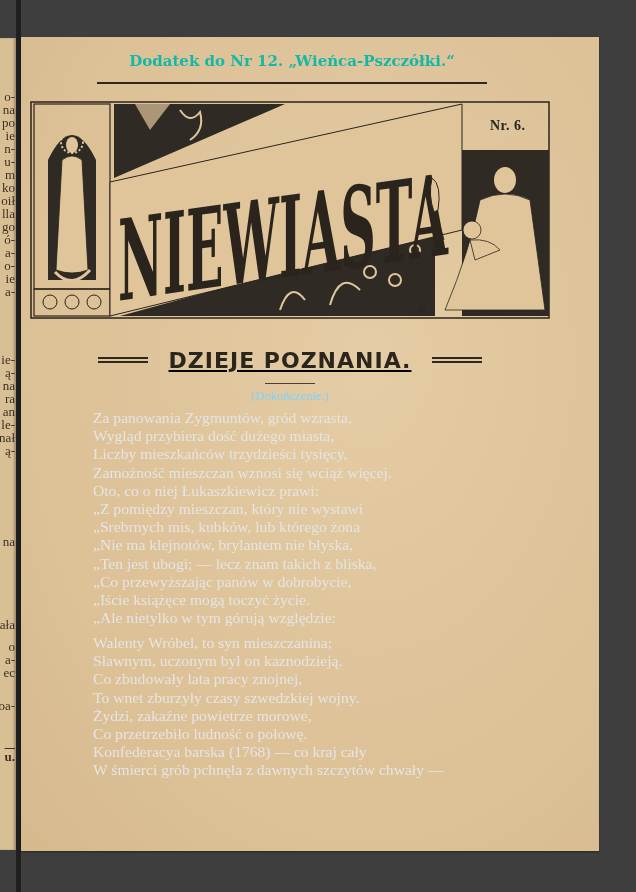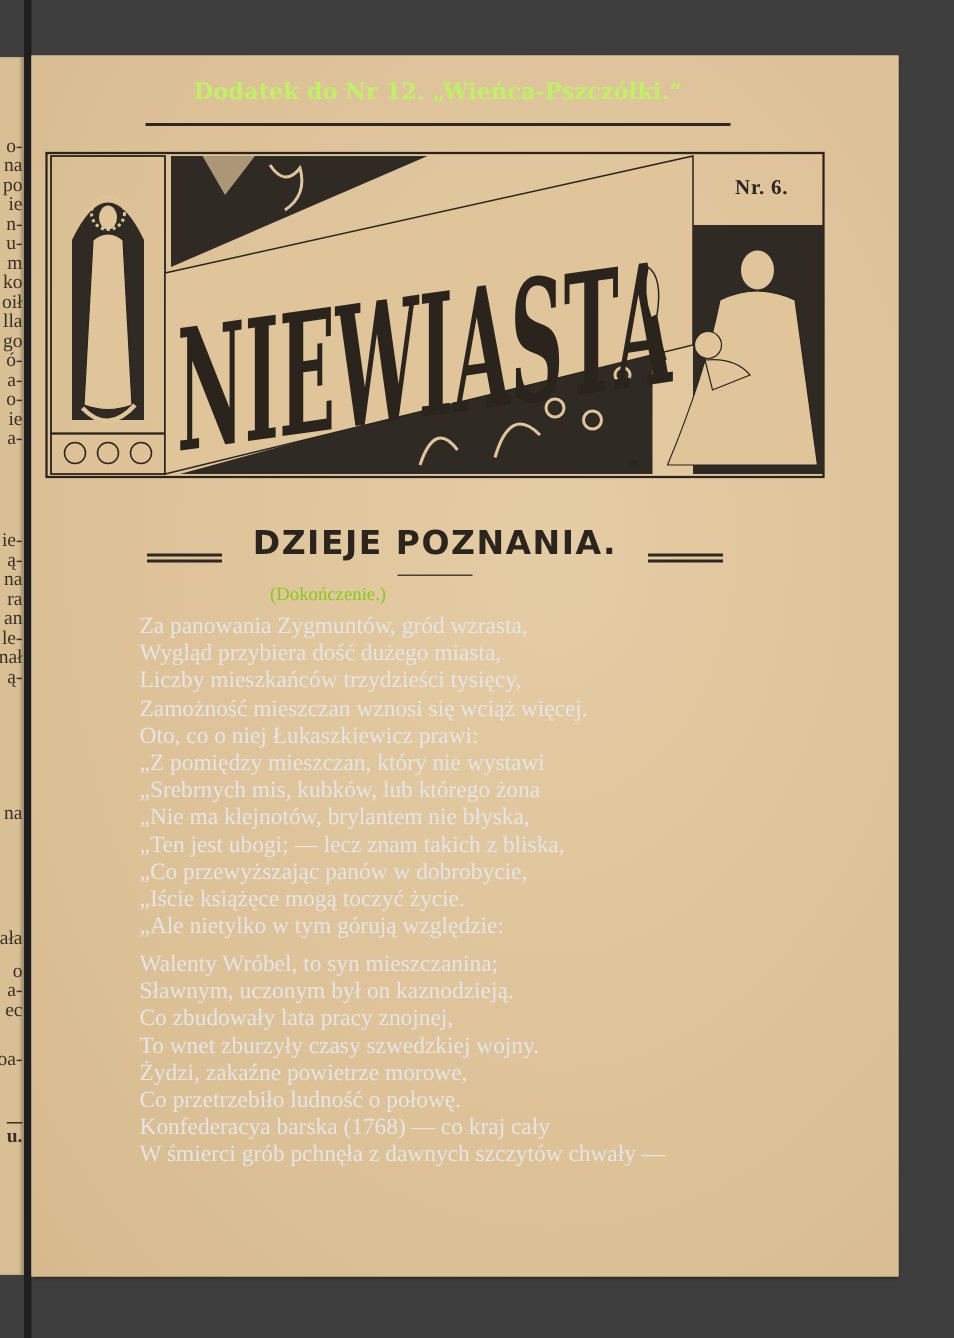--- a/index.html
+++ b/index.html
@@ -22,46 +22,46 @@
     text-align:right; white-space:nowrap;
   }
   .page {
     position:absolute; left:21px; top:37px; width:578px; height:814px;
     background:#e0c59b;
     background-image: radial-gradient(ellipse at 60% 40%, #e4cca4 0%, #dcc096 70%, #d6b98d 100%);
     box-shadow: 0 1px 2px rgba(0,0,0,0.4);
   }
   .header-line {
     position:absolute; left:97px; top:52px; width:390px; text-align:center;
-    font-family:"DejaVu Serif",serif; font-weight:bold; font-size:15px; color:#bef264;
+    font-family:"DejaVu Serif",serif; font-weight:bold; font-size:15px; color:#14b8a6;
   }
   .header-rule { position:absolute; left:97px; top:82px; width:390px; height:2px; background:#2e2820; }
 
   .masthead {
     position:absolute; left:30px; top:100px; width:520px; height:220px;
   }
   .masthead svg { position:absolute; left:0; top:0; }
   .issue-no {
     position:absolute; left:490px; top:118px; font-family:Liberation Serif, serif;
     font-weight:bold; font-size:14px; color:#2a2520; letter-spacing:0.5px;
   }
 
   .title-row {
     position:absolute; left:98px; top:345px; width:384px; height:30px;
-    display:flex; align-items:flex-end; justify-content:space-between;
+    display:flex; align-items:center; justify-content:space-between;text-decoration:underline;
   }
   .dbl-rule { width:50px; height:6px; border-top:2px solid #2e2820; border-bottom:2px solid #2e2820; box-sizing:border-box; }
   .title {
     font-family:"DejaVu Sans",sans-serif; font-weight:bold; font-size:22px; color:#2b251e;
     letter-spacing:1px;
   }
   .sub-rule { position:absolute; left:265px; top:383px; width:50px; height:1px; background:#4a4035; }
   .subtitle {
-    position:absolute; left:180px; top:389px; width:220px; text-align:left;
-    font-size:12.5px; color:#84cc16;
+    position:absolute; left:180px; top:389px; width:220px; text-align:center;
+    font-size:12.5px; color:#7dd3fc;
   }
   .poem { position:absolute; left:93px; color:#e5e5e5; font-size:15.6px; line-height:18.2px; }
   .poem div { white-space:nowrap; }
   .stanza1 { top:409px; }
   .stanza2 { top:634px; }
 </style>
 </head>
 <body>
 
 <div class="prev-page">

